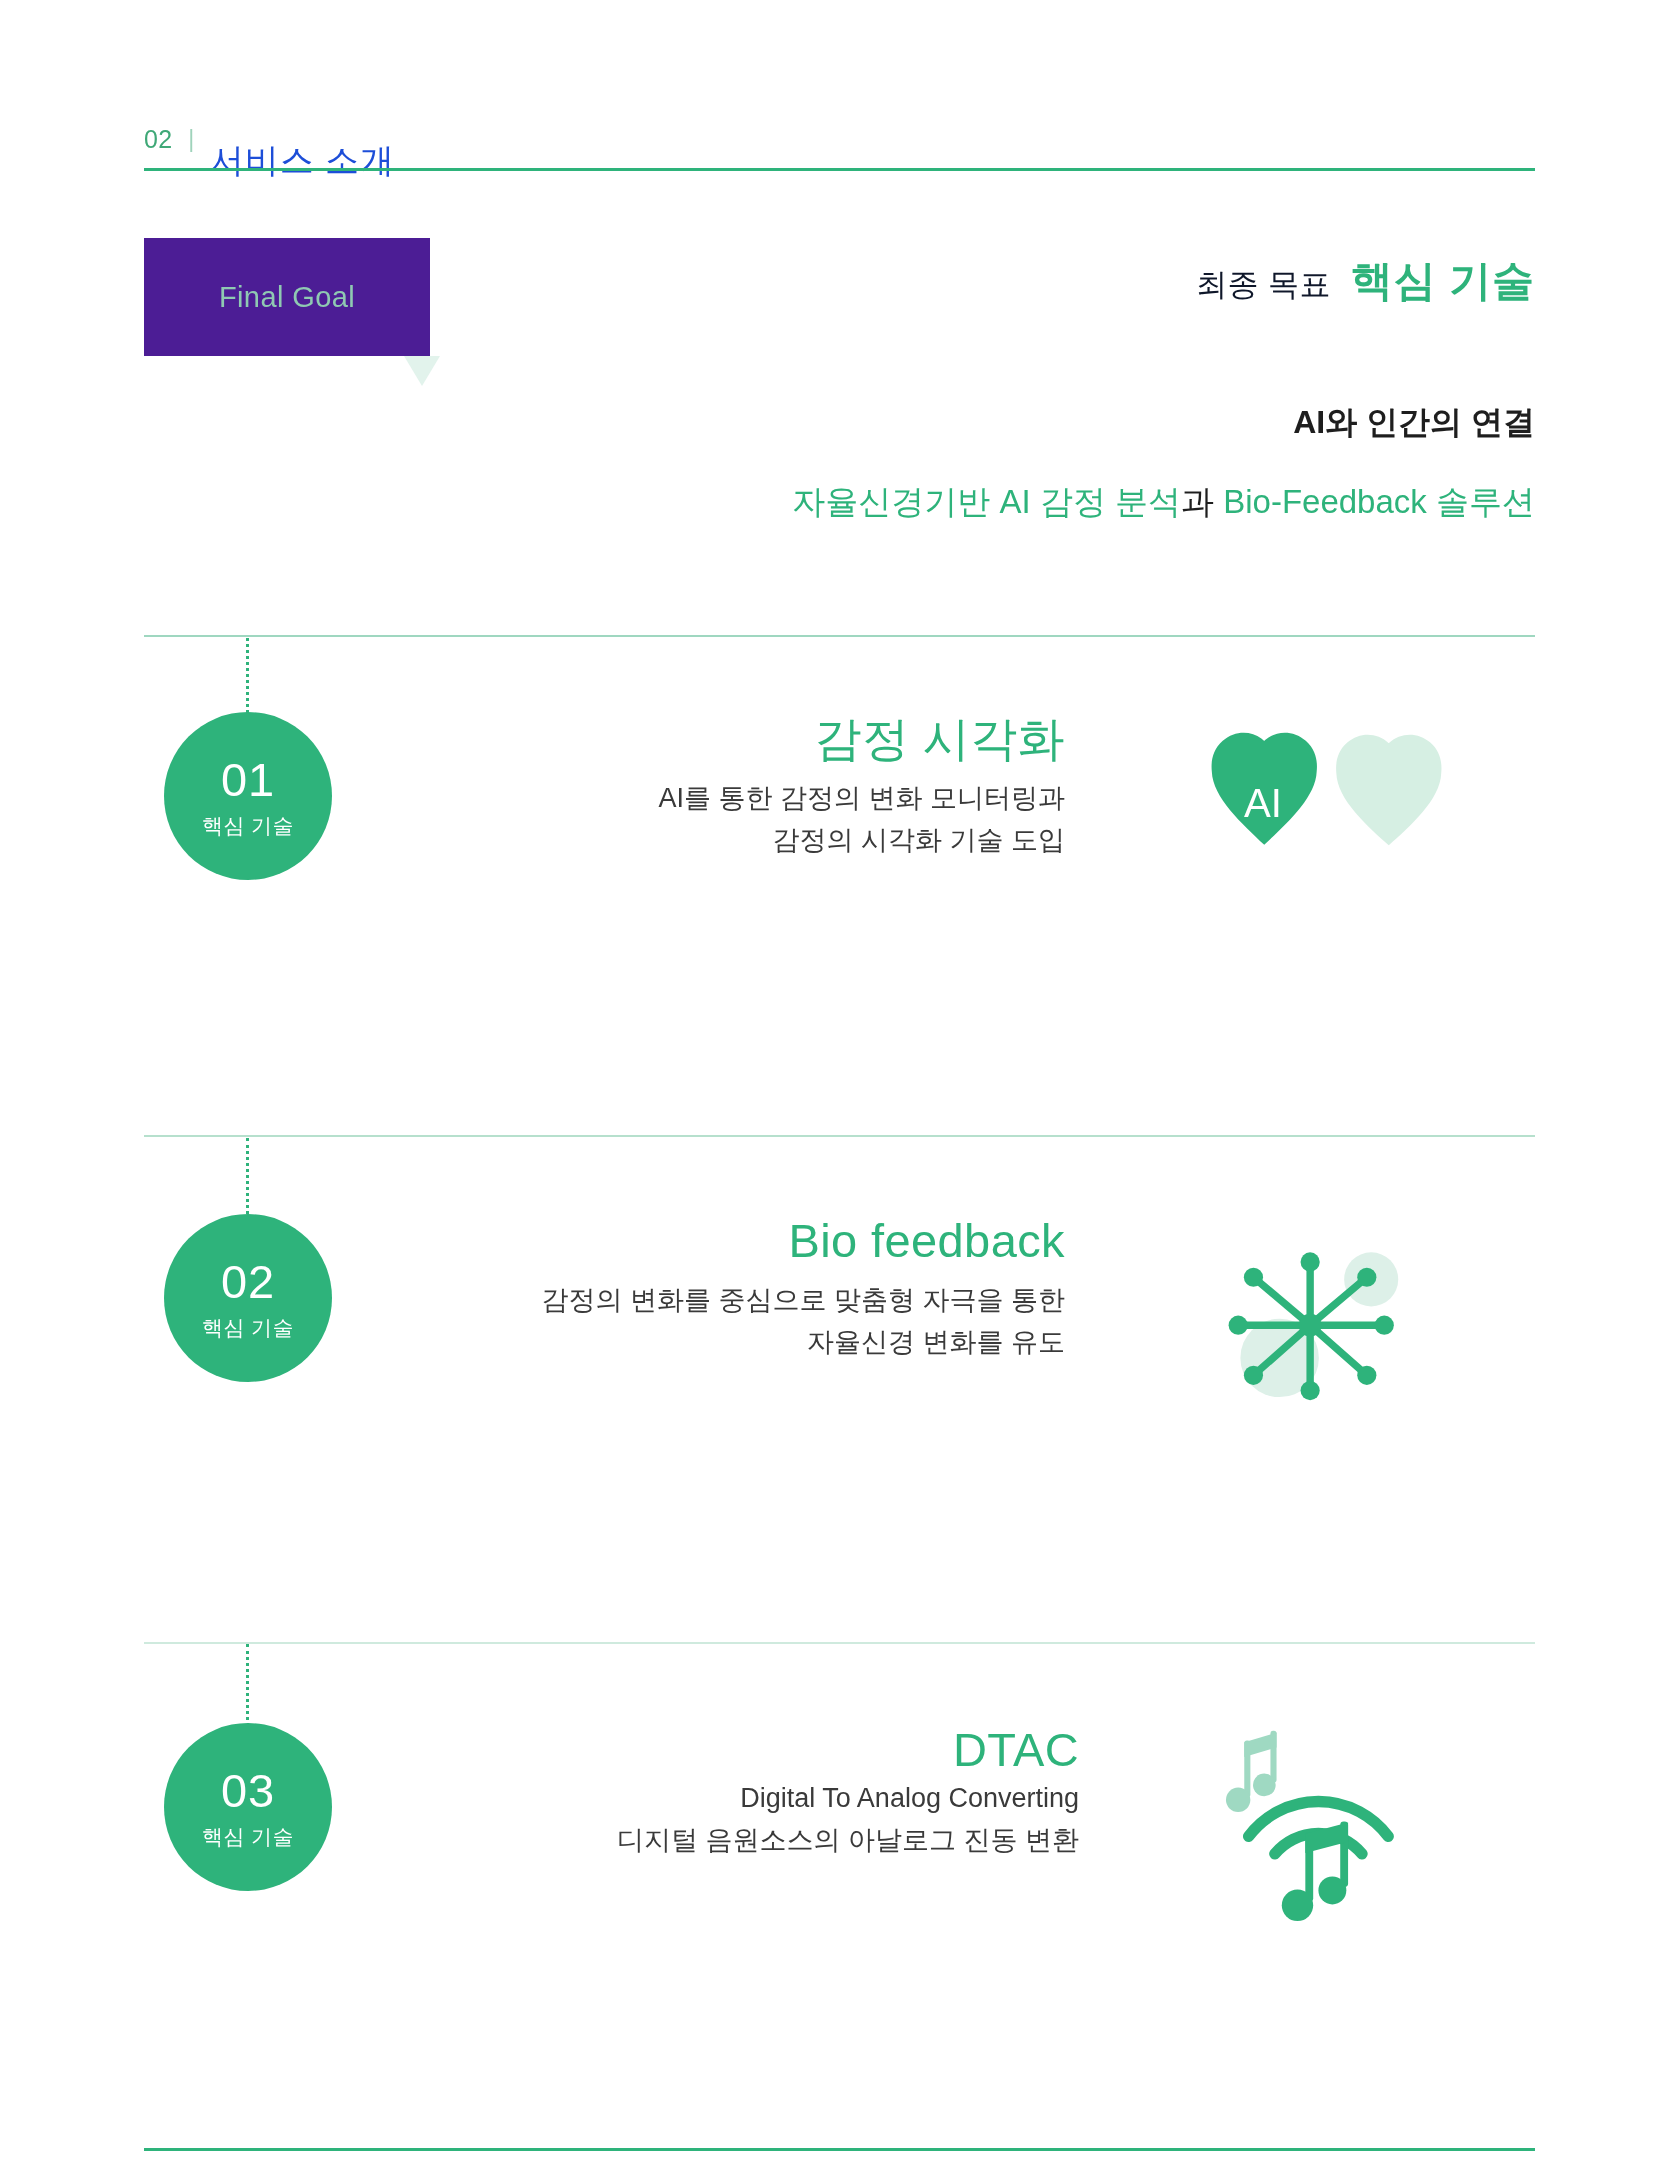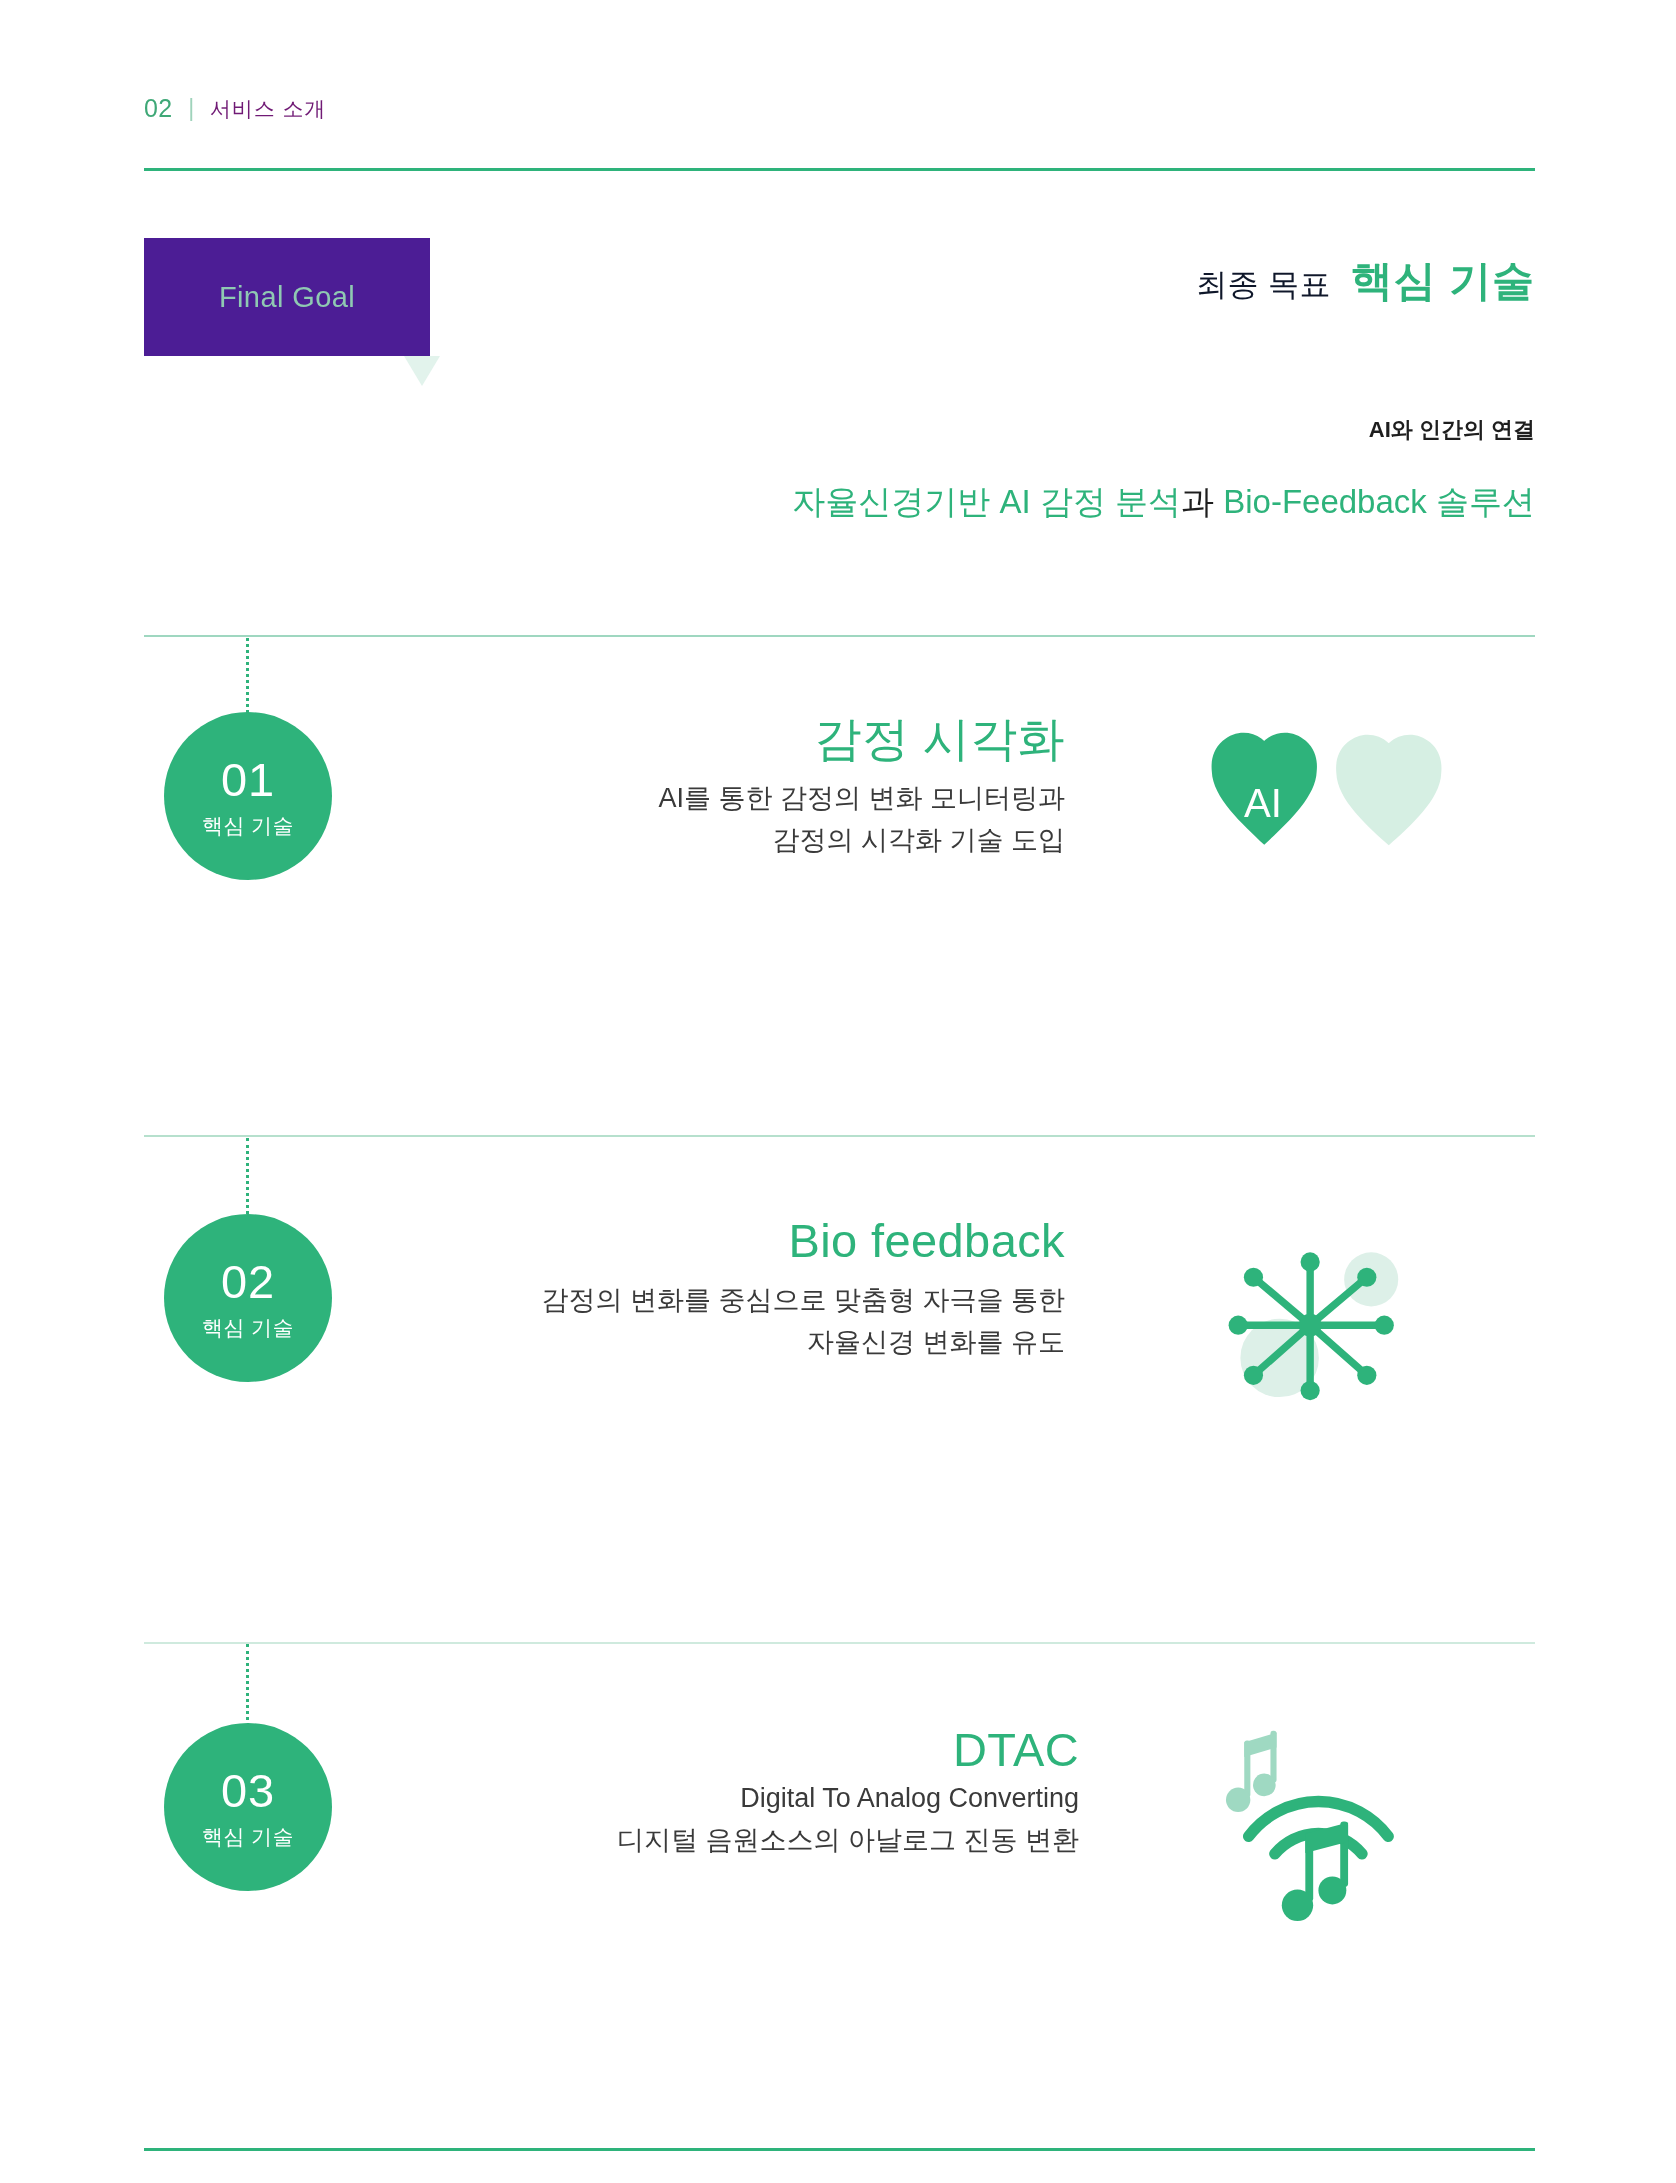--- a/index.html
+++ b/index.html
@@ -29,23 +29,24 @@
   .header-num {
     font-size: 25px;
     color: #3fa877;
     letter-spacing: 0.4px;
   }
   .header-sep {
     font-size: 23px;
     color: #9fd3bb;
   }
   .header-title {
-    font-size: 21px;
-    color: #701a75;
+    font-size: 34px;
+    color: #1d4ed8;
     letter-spacing: 0.9px;
+    margin-top: 44px;
   }
   .header-rule {
     position: absolute;
     left: 144px;
     top: 168px;
     width: 1391px;
     height: 3.1px;
     background: #2eb37b;
   }
 
@@ -100,22 +101,22 @@
   .goal-heading-main {
     font-size: 42px;
     font-weight: bold;
     color: #2eb37b;
     letter-spacing: 0.9px;
   }
 
   .goal-line1 {
     position: absolute;
     right: 142px;
-    top: 415px;
-    font-size: 22px;
+    top: 401px;
+    font-size: 32px;
     font-weight: bold;
     color: #1e1e1e;
     letter-spacing: 0px;
     text-align: right;
   }
   .goal-line2 {
     position: absolute;
     right: 142px;
     top: 480px;
     font-size: 33px;

